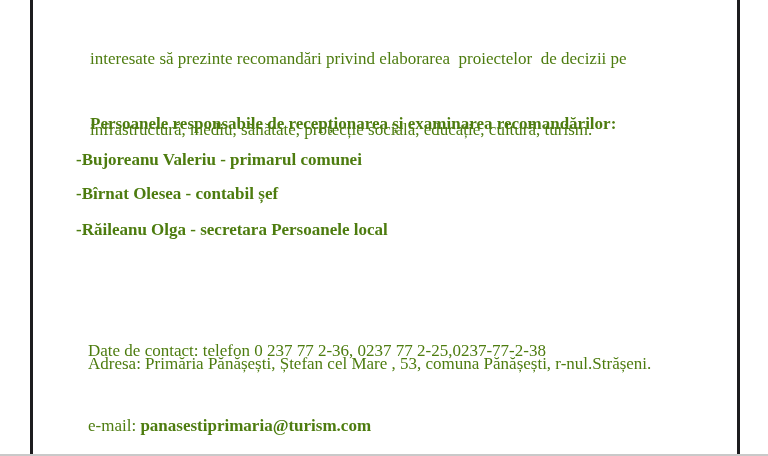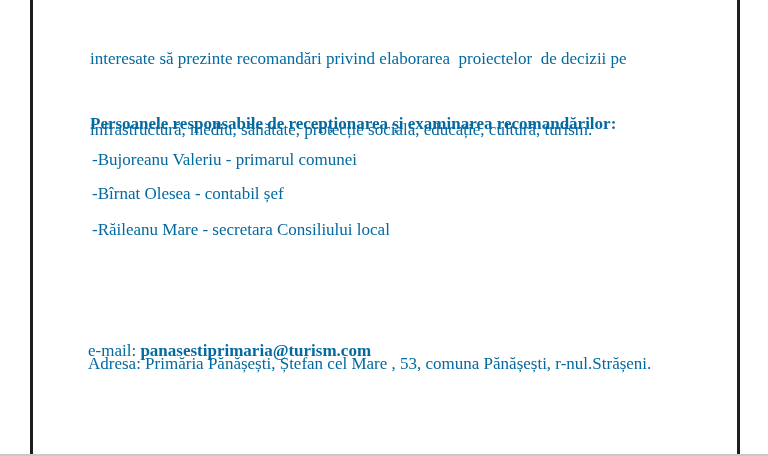--- a/index.html
+++ b/index.html
@@ -4,21 +4,21 @@
 <style>
   * { margin: 0; padding: 0; box-sizing: border-box; }
   html, body { background: #ffffff; }
   .page {
     position: relative;
     width: 768px;
     height: 456px;
     background: #ffffff;
     overflow: hidden;
     font-family: "Liberation Serif", "DejaVu Serif", serif;
-    color: #0369a1;
+    color: #4d7c0f;
   }
   .border-line {
     position: absolute;
     top: 0;
     width: 3px;
     height: 456px;
     background: #1d1d1f;
   }
   .border-left  { left: 30px; }
   .border-right { left: 737px; }
@@ -33,21 +33,21 @@
   .textblock {
     position: absolute;
     left: 90px;
     width: 630px;
     font-size: 17px;
     line-height: 23.5px;
     white-space: pre;
   }
   .intro       { top: 0px; }
   .heading     { top: 112px; font-weight: bold; }
-  .person      { left: 92px; }
+  .person      { left: 76px; font-weight: bold; }
   .person-1    { top: 148px; }
   .person-2    { top: 182px; }
   .person-3    { top: 218px; }
   .contact     { top: 288px; line-height: 25px; left: 88px; }
   .address     { top: 352px; left: 88px; }
   .bold        { font-weight: bold; }
 </style>
 </head>
 <body>
 
@@ -59,21 +59,22 @@
 
   <div class="textblock intro">
     <div>interesate să prezinte recomandări privind elaborarea  proiectelor  de decizii pe</div>
     <div>infrastructură, mediu, sănătate, protecție socială, educație, cultură, turism.</div>
   </div>
 
   <div class="textblock heading">Persoanele responsabile de recepționarea și examinarea recomandărilor:</div>
 
   <div class="textblock person person-1">-Bujoreanu Valeriu - primarul comunei</div>
   <div class="textblock person person-2">-Bîrnat Olesea - contabil șef</div>
-  <div class="textblock person person-3">-Răileanu Mare - secretara Consiliului local</div>
+  <div class="textblock person person-3">-Răileanu Olga - secretara Persoanele local</div>
 
   <div class="textblock contact">
+    <div>Date de contact: telefon 0 237 77 2-36, 0237 77 2-25,0237-77-2-38</div>
     <div><span>e-mail: </span><span class="bold">panasestiprimaria@turism.com</span></div>
   </div>
 
   <div class="textblock address">Adresa: Primăria Pănășești, Ștefan cel Mare , 53, comuna Pănășești, r-nul.Strășeni.</div>
 
 </div>
 
 </body></html>

